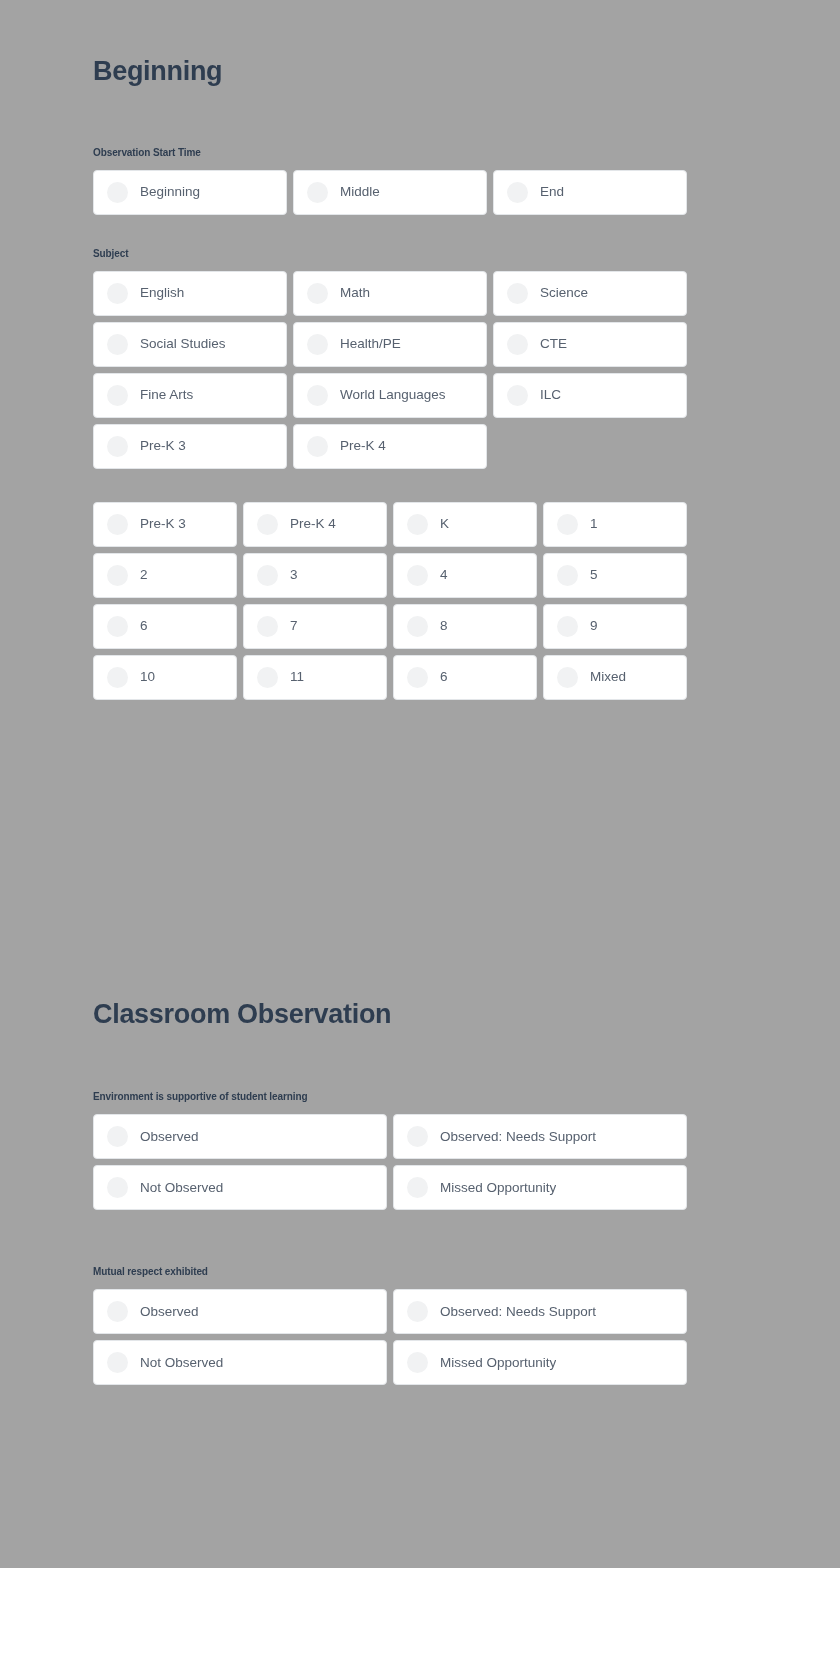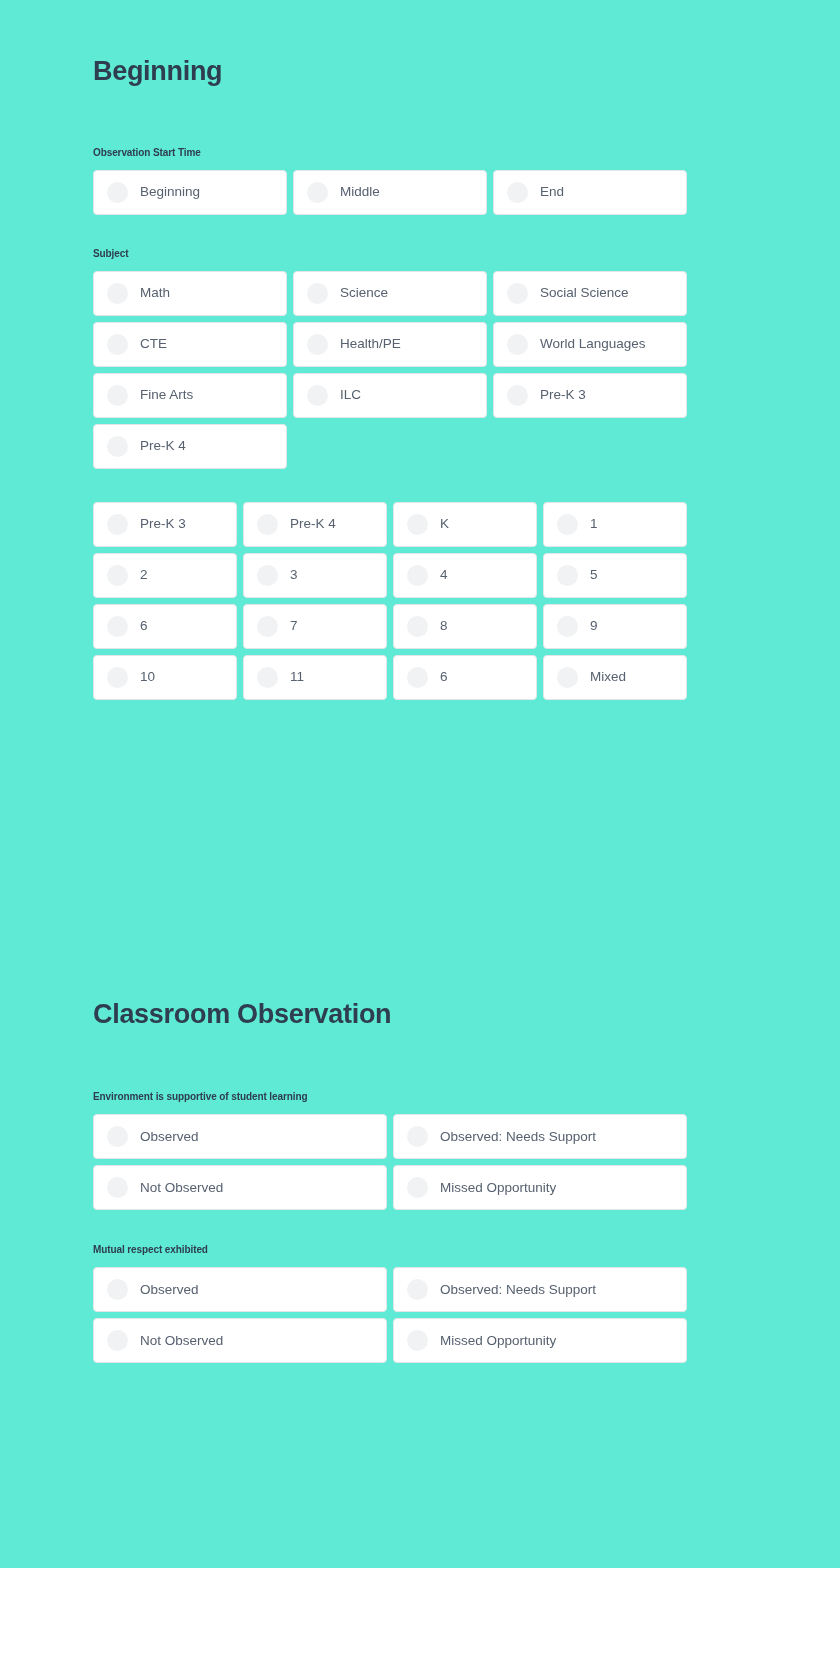--- a/index.html
+++ b/index.html
@@ -6,21 +6,21 @@
   html, body {
     width: 840px;
     height: 1680px;
     background: #ffffff;
     font-family: "Liberation Sans", sans-serif;
   }
   .page {
     position: relative;
     width: 840px;
     height: 1568px;
-    background: #5eead4;
+    background: #a3a3a3;
     overflow: hidden;
   }
   .content {
     position: absolute;
     left: 93px;
     top: 0;
     width: 594px;
   }
 
   
@@ -81,21 +81,21 @@
     overflow: hidden;
     text-overflow: ellipsis;
   }
 
   
   .mt-title-1 { margin-top: 57px; }   
   .mt-group-1 { margin-top: 60px; }   
   .mt-group   { margin-top: 33px; }   
   .mt-section { margin-top: 300px; }  
   .mt-after-section { margin-top: 62px; }
-  .mt-group-env { margin-top: 34px; }
+  .mt-group-env { margin-top: 56px; }
 </style>
 </head>
 <body>
 
 <div class="page">
   <div class="content">
 
     <div class="section-block mt-title-1">
       <h1 class="section-title">Beginning</h1>
 
@@ -115,45 +115,49 @@
             <span class="option-label">End</span>
           </div>
         </div>
       </div>
 
       <div class="field-group mt-group">
         <div class="field-label">Subject</div>
         <div class="options cols-3">
           <div class="option-card">
             <span class="option-radio"></span>
+            <span class="option-label">English</span>
+          </div>
+          <div class="option-card">
+            <span class="option-radio"></span>
             <span class="option-label">Math</span>
           </div>
           <div class="option-card">
             <span class="option-radio"></span>
             <span class="option-label">Science</span>
           </div>
           <div class="option-card">
             <span class="option-radio"></span>
-            <span class="option-label">Social Science</span>
+            <span class="option-label">Social Studies</span>
+          </div>
+          <div class="option-card">
+            <span class="option-radio"></span>
+            <span class="option-label">Health/PE</span>
           </div>
           <div class="option-card">
             <span class="option-radio"></span>
             <span class="option-label">CTE</span>
           </div>
           <div class="option-card">
             <span class="option-radio"></span>
-            <span class="option-label">Health/PE</span>
+            <span class="option-label">Fine Arts</span>
           </div>
           <div class="option-card">
             <span class="option-radio"></span>
             <span class="option-label">World Languages</span>
-          </div>
-          <div class="option-card">
-            <span class="option-radio"></span>
-            <span class="option-label">Fine Arts</span>
           </div>
           <div class="option-card">
             <span class="option-radio"></span>
             <span class="option-label">ILC</span>
           </div>
           <div class="option-card">
             <span class="option-radio"></span>
             <span class="option-label">Pre-K 3</span>
           </div>
           <div class="option-card">

